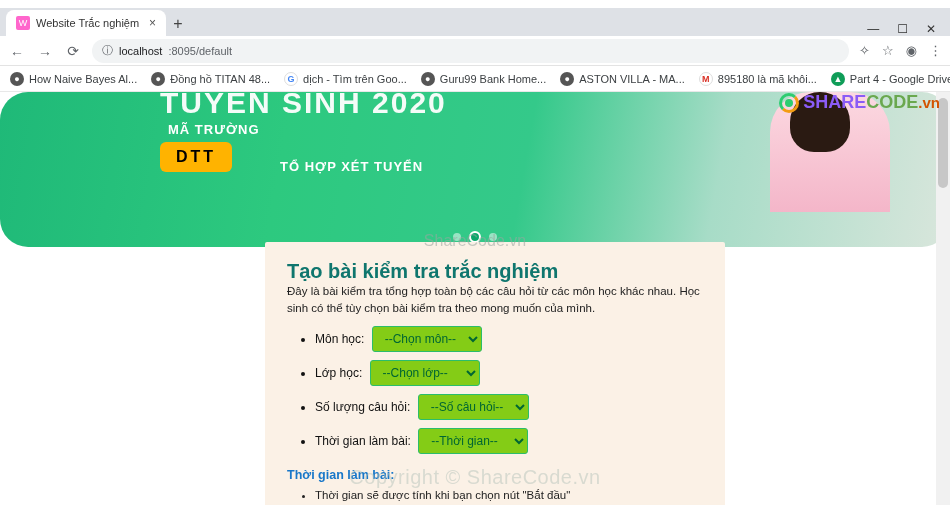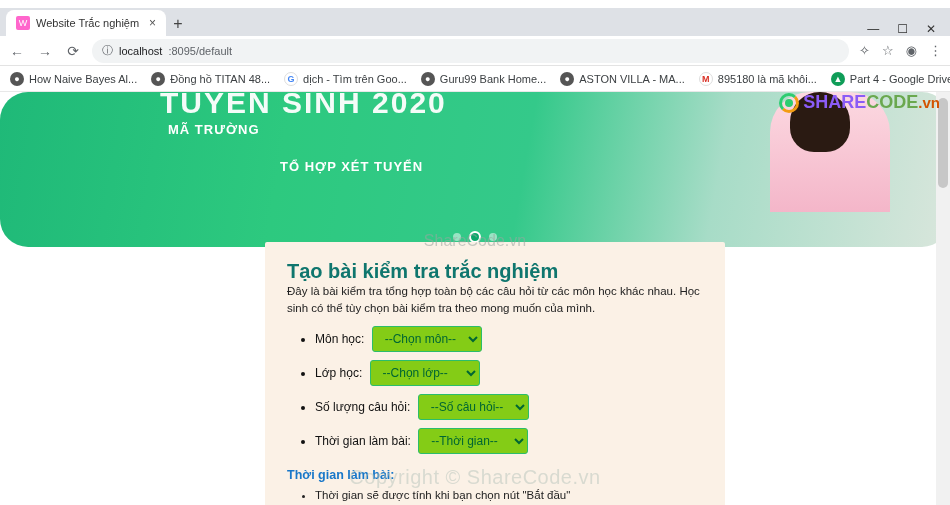--- a/index.html
+++ b/index.html
@@ -145,20 +145,21 @@
 <div class="viewport">
 
   <div class="logo-wm">
     <span class="sw"></span>
     <span><span class="c1">SHARE</span><span class="c2">CODE</span><span class="vn">.vn</span></span>
   </div>
 
   <div class="hero">
     <div class="big">TUYỂN SINH 2020</div>
     <div class="lbl1">MÃ TRƯỜNG</div>
+    <div class="pill">DTT</div>
     <div class="lbl2">TỔ HỢP XÉT TUYỂN</div>
     <div class="person">
       <div class="body"></div>
         <div class="hair"></div>
     </div>
     <div class="dots">
       <span class="dot"></span>
       <span class="dot active"></span>
       <span class="dot"></span>
     </div>

